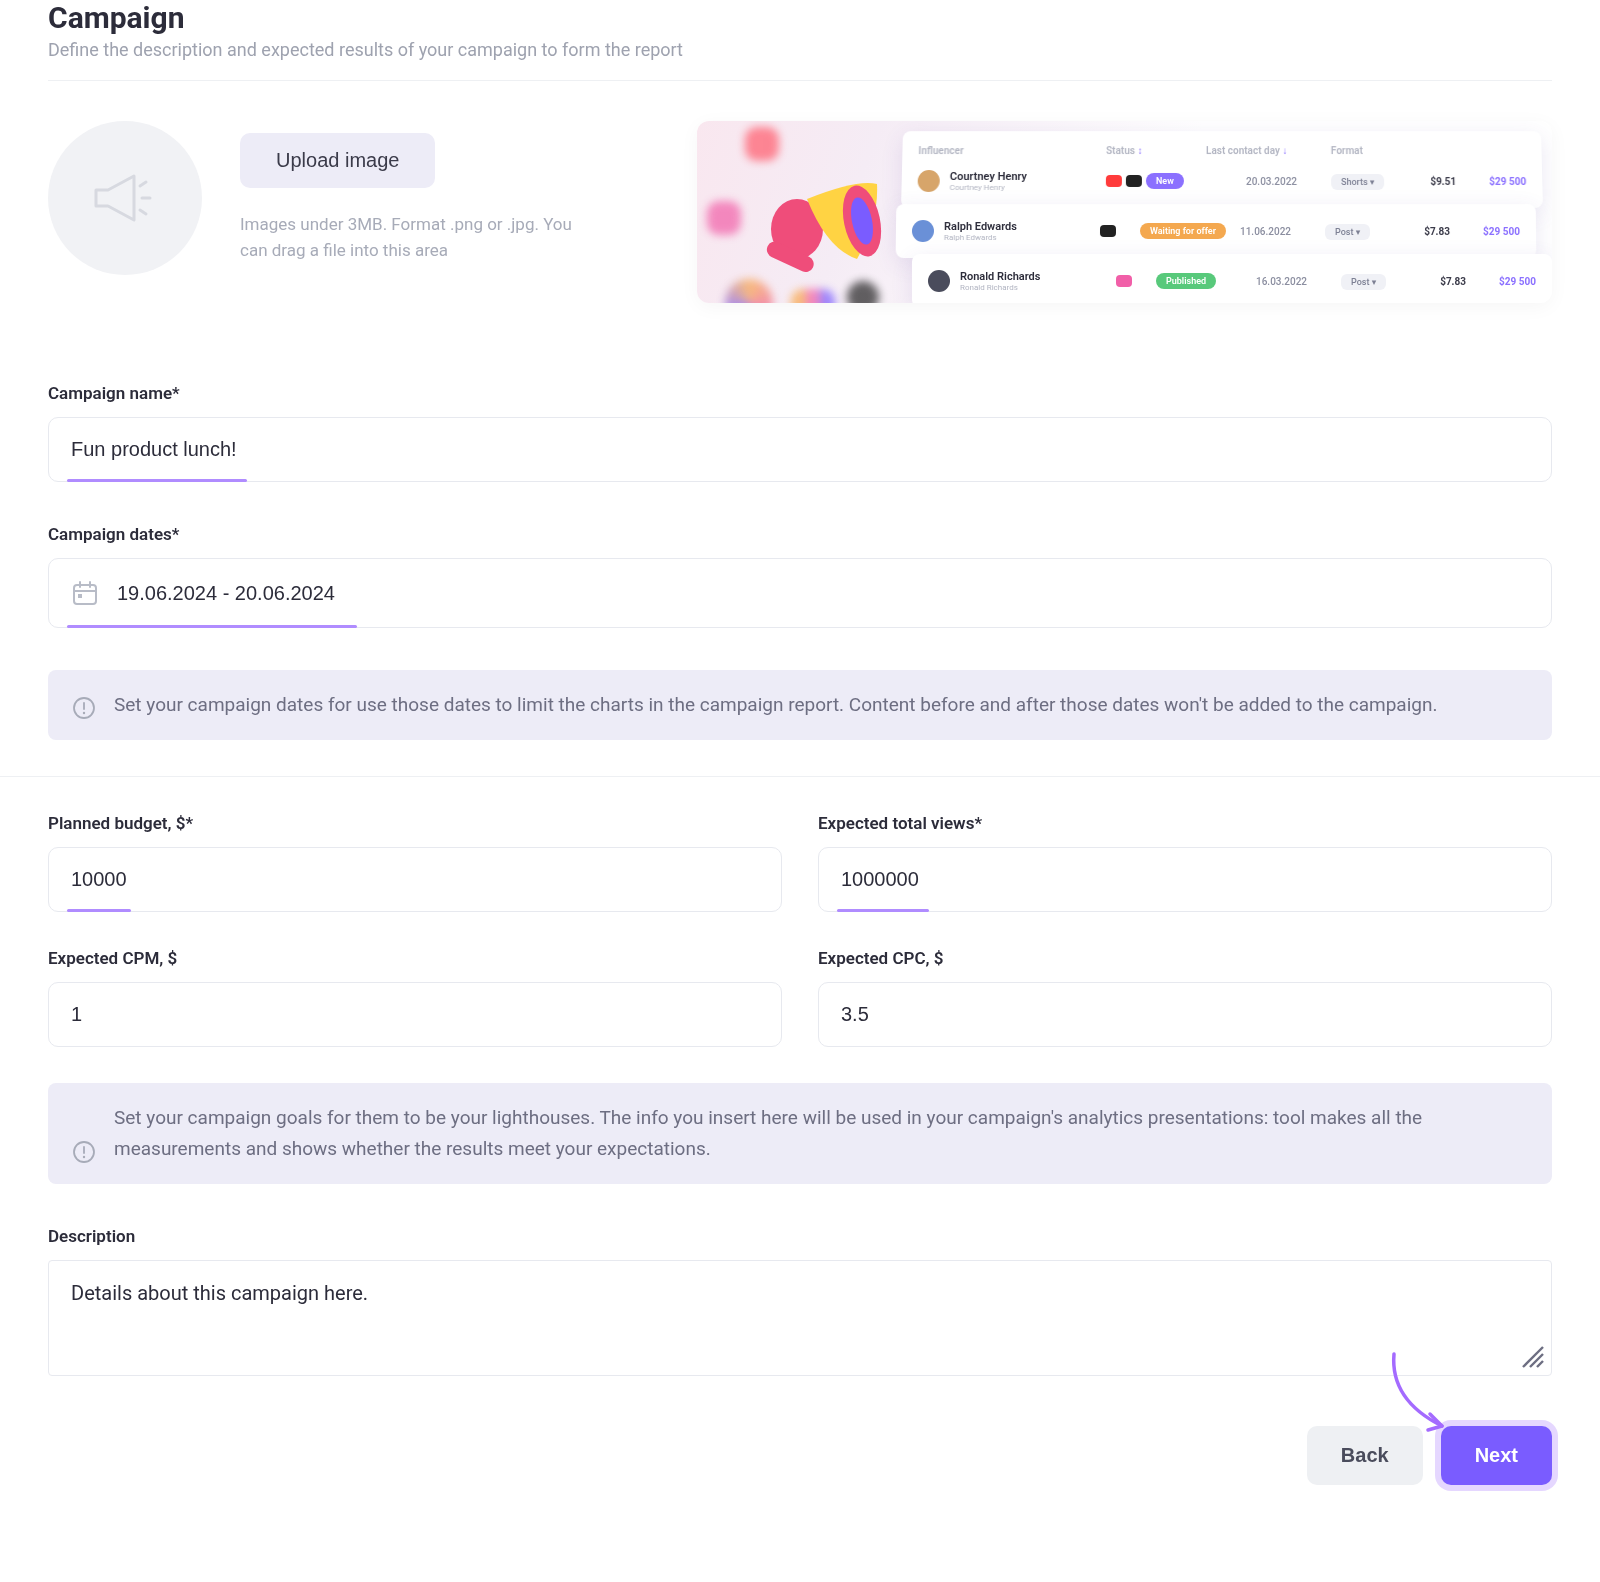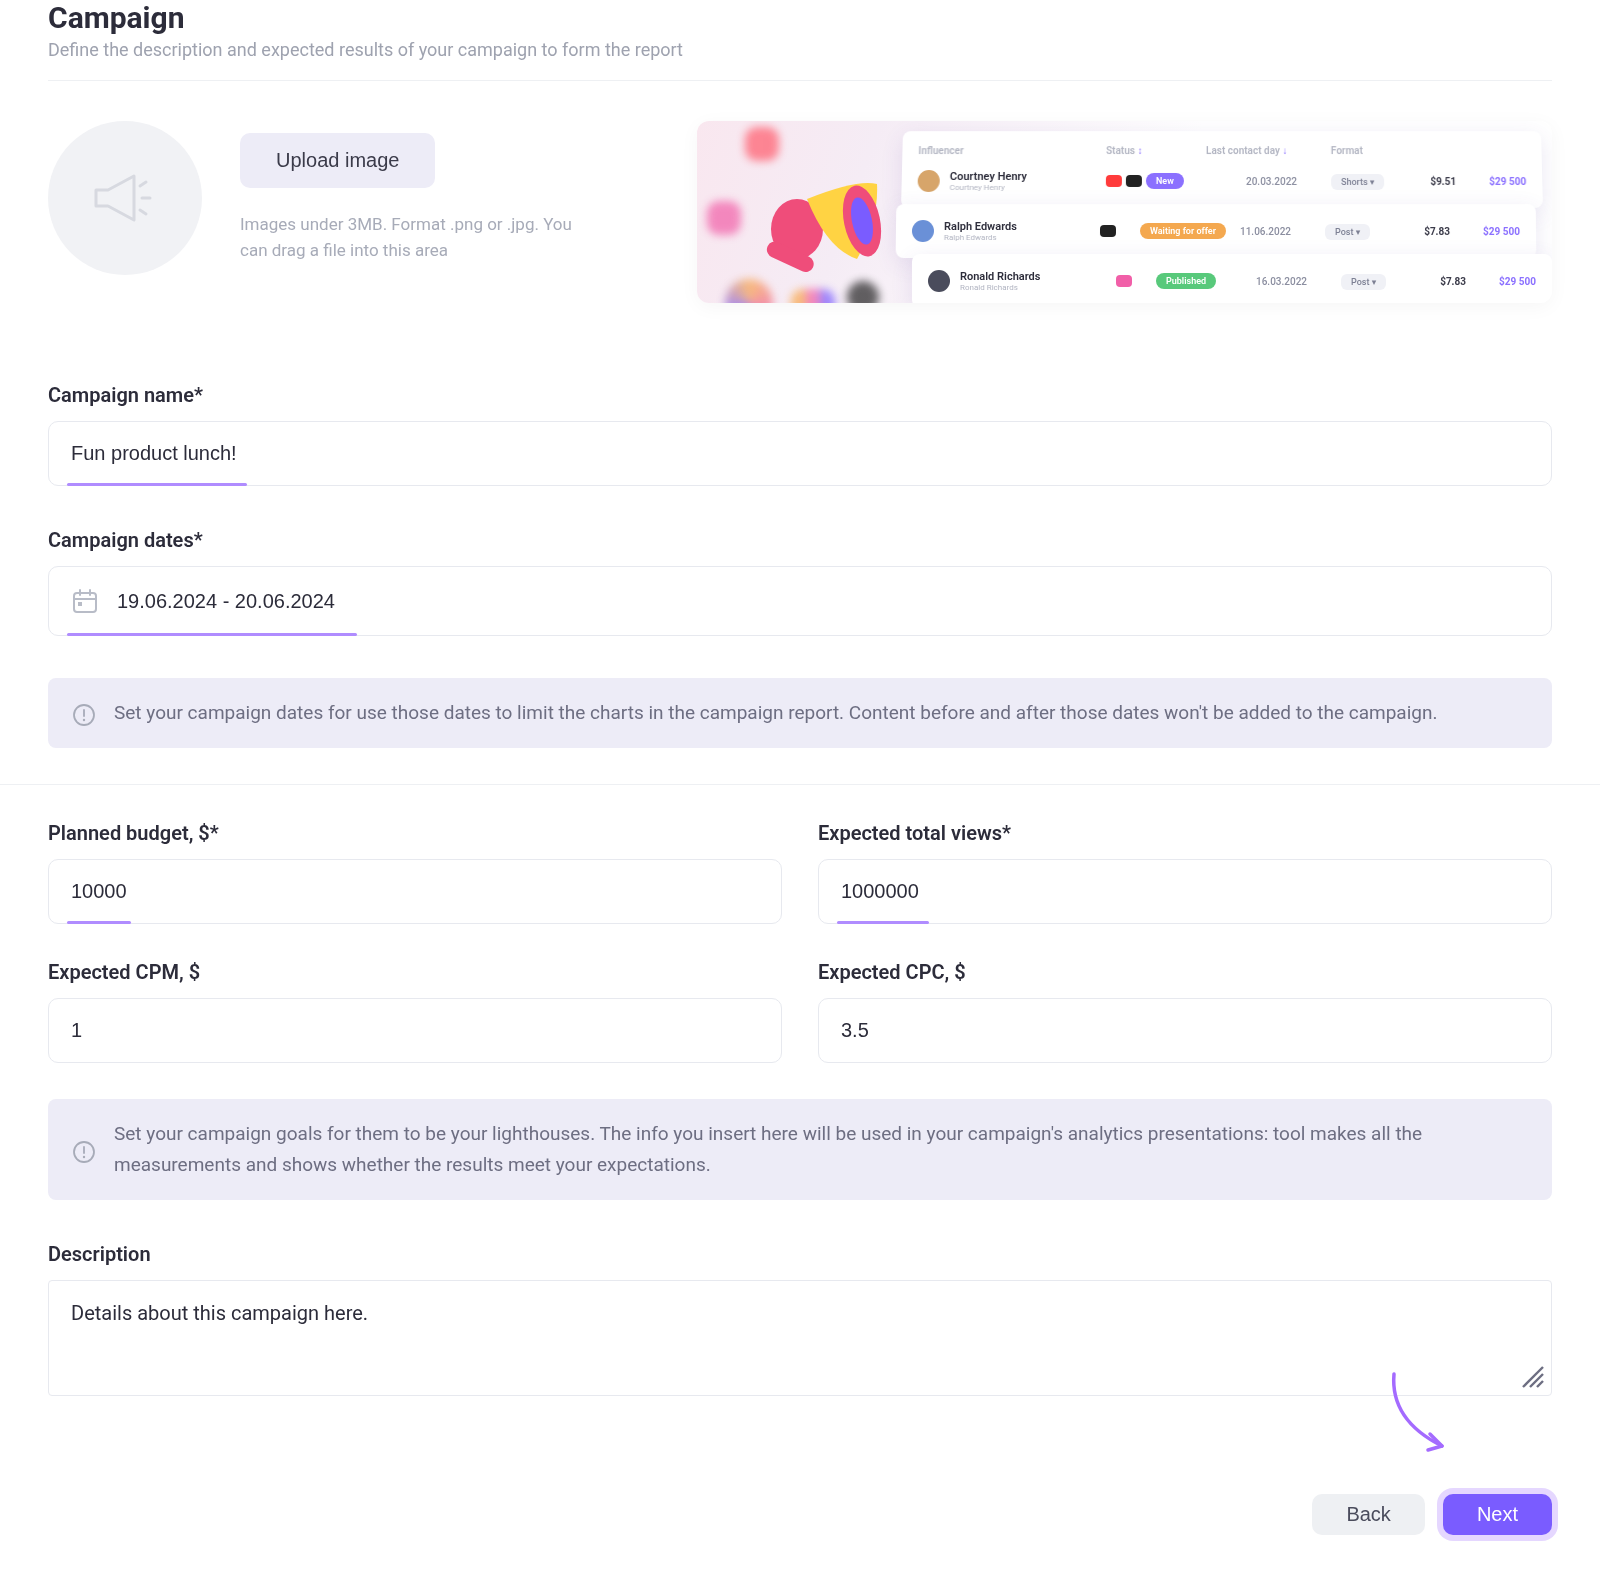--- a/index.html
+++ b/index.html
@@ -137,21 +137,21 @@
     .col-status { width: 100px; }
     .status-pill { padding: 3px 10px; border-radius: 10px; font-size: 9px; font-weight: 600; color: #fff; display: inline-block;}
     .col-date { width: 85px; font-size: 10px; color: #8b8ea0; font-weight: 500;}
     .col-format { width: 70px; }
     .format-pill { background: #f0f1f6; color: #7d8094; padding: 3px 10px; border-radius: 6px; font-size: 9px; font-weight: 500;}
     .col-price { width: 55px; text-align: right; font-weight: 700; color: #3b3b4a; font-size: 10px;}
     .col-total { width: 70px; text-align: right; font-weight: 700; color: #8b70ff; font-size: 10px;}
 
     .form-section { margin-bottom: 42px; }
     .field-label {
-      font-size: 20px;
+      font-size: 17px;
       font-weight: 600;
       color: #2c2c3a;
       margin-bottom: 14px;
       display: block;
     }
     .input-wrap {
       width: 100%;
       border: 1px solid #e7e9ef;
       border-radius: 10px;
       padding: 20px 22px;
@@ -175,21 +175,21 @@
       height: 3px;
       background: #b08cff;
       border-radius: 2px;
     }
 
     .info-banner {
       background: #edecf7;
       border-radius: 8px;
       padding: 20px 24px;
       display: flex;
-      align-items: center;
+      align-items: flex-end;
       gap: 18px;
       font-size: 19px;
       color: #6d6e82;
       line-height: 1.6;
     }
     .info-banner svg { flex-shrink: 0; margin-top: 4px; }
 
     .hr-sep { border: none; border-top: 1px solid #eef0f3; margin: 36px -48px; }
 
     .two-col {
@@ -226,27 +226,26 @@
       height: 28px;
     }
     .footer-row {
       display: flex;
       justify-content: flex-end;
       gap: 18px;
       margin-top: 50px;
       position: relative;
     }
     .btn {
-      padding: 9px 34px;
+      padding: 18px 34px;
       border-radius: 10px;
       font-size: 20px;
-      font-weight: 400;
+      font-weight: 700;
       border: none;
       cursor: pointer;
-      margin-top: 48px;
     }
     .btn-back { background: #eef0f3; color: #4a4c5c; }
     .btn-next {
       background: #7a5cff;
       color: #ffffff;
       box-shadow: 0 0 0 6px rgba(180, 140, 255, 0.35);
     }
     .arrow-annotation {
       position: absolute;
       right: 86px;

